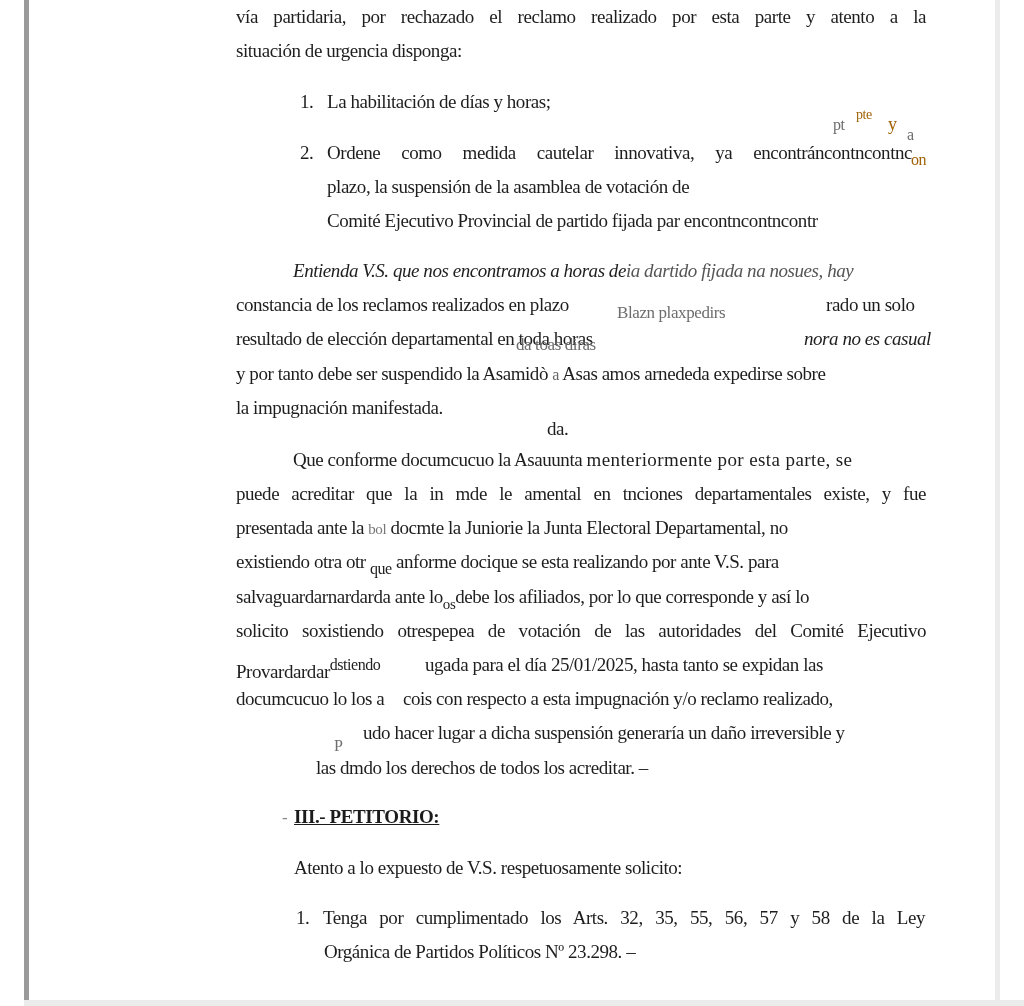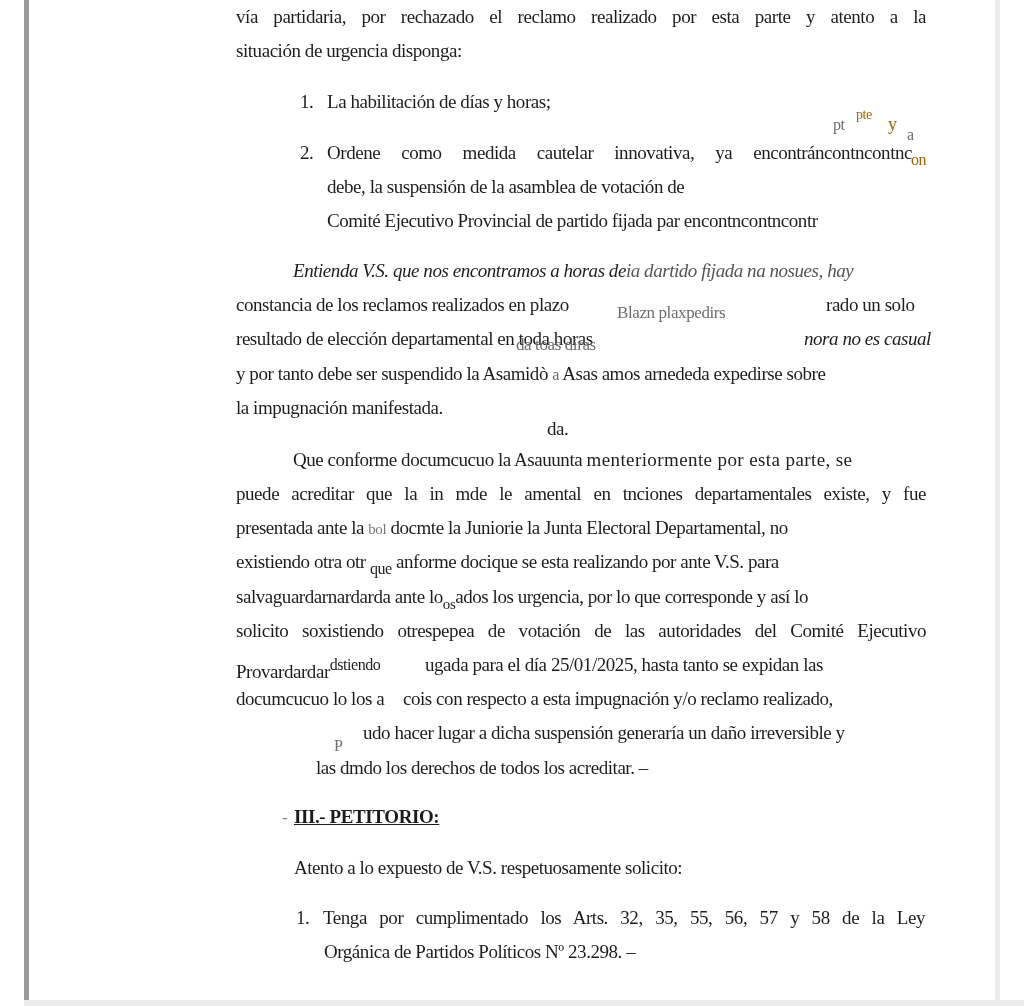--- a/index.html
+++ b/index.html
@@ -83,21 +83,21 @@
   <div class="line just" style="left:236px; top:5px; width:690px;">vía partidaria, por rechazado el reclamo realizado por esta parte y atento a la</div>
   <div class="line" style="left:236px; top:39px;">situación de urgencia disponga:</div>
 
   <div class="line" style="left:300px; top:90px;">
     <span class="num">1.</span><span>La habilitación de días y horas;</span>
   </div>
 
   <div class="line just" style="left:300px; top:141px; width:612px;">
     <span class="num">2.</span><span>Ordene como medida cautelar innovativa, ya encontráncontncontnc</span>
   </div>
-  <div class="line" style="left:327px; top:175px;">debe, la suspensión de la asamblea de votación de</div>
+  <div class="line" style="left:327px; top:175px;">plazo, la suspensión de la asamblea de votación de</div>
   <div class="line" style="left:327px; top:209px;">Comité Ejecutivo Provincial de partido fijada par encontncontncontr</div>
 
   <div class="ghost" style="left:833px; top:116px;">pt</div>
   <div class="ghost dark" style="left:856px; top:106px; font-size:14px;">pte</div>
   <div class="ghost dark" style="left:888px; top:115px; font-size:18px;">y</div>
   <div class="ghost" style="left:907px; top:126px;">a</div>
   <div class="ghost dark" style="left:911px; top:151px;">on</div>
 
   <div class="line" style="left:293px; top:259px;font-style:italic;">
     <span>Entienda V.S. que nos encontramos a horas de</span><span style="color:#555;">ia dartido fijada na nosues, hay</span>
@@ -120,21 +120,21 @@
     <span>Que conforme documcucuo la Asauunta </span><span style="letter-spacing:0.4px;">menteriormente por esta parte, se</span>
   </div>
   <div class="line just" style="left:236px; top:482px; width:690px;">puede acreditar que la in mde le amental en tnciones departamentales existe, y fue</div>
   <div class="line" style="left:236px; top:516px;">
     <span>presentada ante la </span><span style="color:#777; font-size:15px;">bol</span><span> docmte la Juniorie la Junta Electoral Departamental, no</span>
   </div>
   <div class="line" style="left:236px; top:550px;">
     <span>existiendo otra otr </span><span style="font-size:16px; vertical-align:-6px;">que</span><span> anforme docique se esta realizando por ante V.S. para</span>
   </div>
   <div class="line" style="left:236px; top:585px;">
-    <span>salvaguardarnardarda ante lo</span><span style="font-size:15px; vertical-align:-6px;">os</span><span>ados los urgencia, por lo que corresponde y así lo</span>
+    <span>salvaguardarnardarda ante lo</span><span style="font-size:15px; vertical-align:-6px;">os</span><span>debe los afiliados, por lo que corresponde y así lo</span>
   </div>
   <div class="line just" style="left:236px; top:619px; width:690px;">solicito soxistiendo otrespepea de votación de las autoridades del Comité Ejecutivo</div>
   <div class="line" style="left:236px; top:653px;text-align:center;">
     <span>Provardardar</span><span style="font-size:16px; vertical-align:8px;">dstiendo</span>
   </div>
   <div class="line" style="left:425px; top:653px;">ugada para el día 25/01/2025, hasta tanto se expidan las</div>
   <div class="line" style="left:236px; top:687px;">documcucuo lo los a</div>
   <div class="line" style="left:403px; top:687px;">cois con respecto a esta impugnación y/o reclamo realizado,</div>
   <div class="line" style="left:363px; top:721px;">udo hacer lugar a dicha suspensión generaría un daño irreversible y</div>
   <div class="ghost" style="left:334px; top:737px;">P</div>

